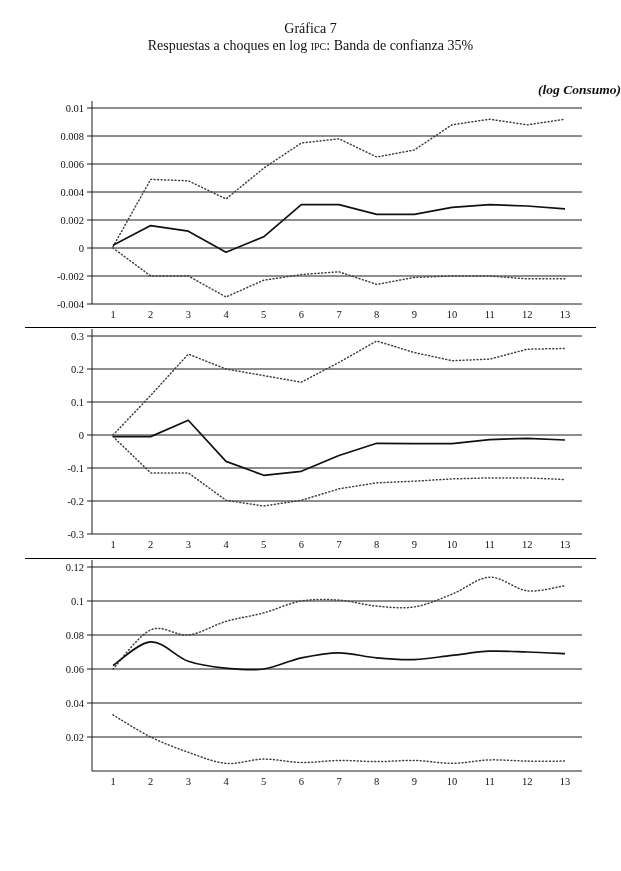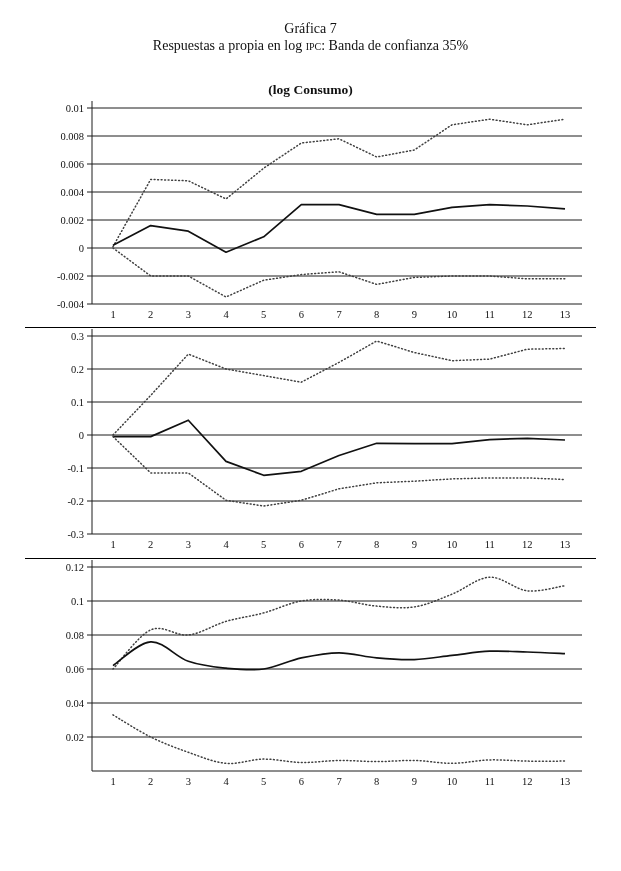--- a/index.html
+++ b/index.html
@@ -7,40 +7,40 @@
     width:621px; height:871px; background:#ffffff; overflow:hidden;
     font-family:"Liberation Serif","DejaVu Serif",serif; color:#111111;
     position:relative;
     margin-top:13px;
   }
   .header { text-align:center; padding-top:7px; }
   .fig-title { font-size:14px; line-height:17px; }
   .fig-subtitle { font-size:14px; line-height:17px; }
   .sc { font-variant:small-caps; text-transform:lowercase; }
   .panel-title {
-    text-align:center; font-weight:bold; font-size:13.5px; line-height:18px;
+    text-align:right; font-weight:bold; font-size:13.5px; line-height:18px;font-style:italic;
   }
   .panel-title.first { margin-top:27px; }
   .panel-title.rest  { margin-top:8px; }
   svg.plot { display:block; }
   .separator {
     margin:2px 0 0 25px; width:571px; height:0;
     border-top:1.4px solid #000000;
   }
   .footer { margin:7px 0 0 16px; font-size:12.5px; }
   text { font-family:"Liberation Serif","DejaVu Serif",serif; }
 </style>
 </head>
 <body>
 
 <div class="page">
 
   <div class="header">
     <div class="fig-title">Gráfica 7</div>
-    <div class="fig-subtitle"><span>Respuestas a propia en log </span><span class="sc">IPC</span><span>: Banda de confianza 35%</span></div>
+    <div class="fig-subtitle"><span>Respuestas a choques en log </span><span class="sc">IPC</span><span>: Banda de confianza 35%</span></div>
   </div>
 
   <div class="panel">
     <div class="panel-title first">(log Consumo)</div>
     <svg class="plot" width="621" height="226" viewBox="0 0 621 226">
         <g stroke="#1c1c1c" stroke-width="1">
           <line x1="92" x2="582" y1="9.0" y2="9.0"></line>
           <line x1="92" x2="582" y1="37.0" y2="37.0"></line>
           <line x1="92" x2="582" y1="65.0" y2="65.0"></line>
           <line x1="92" x2="582" y1="93.0" y2="93.0"></line>

